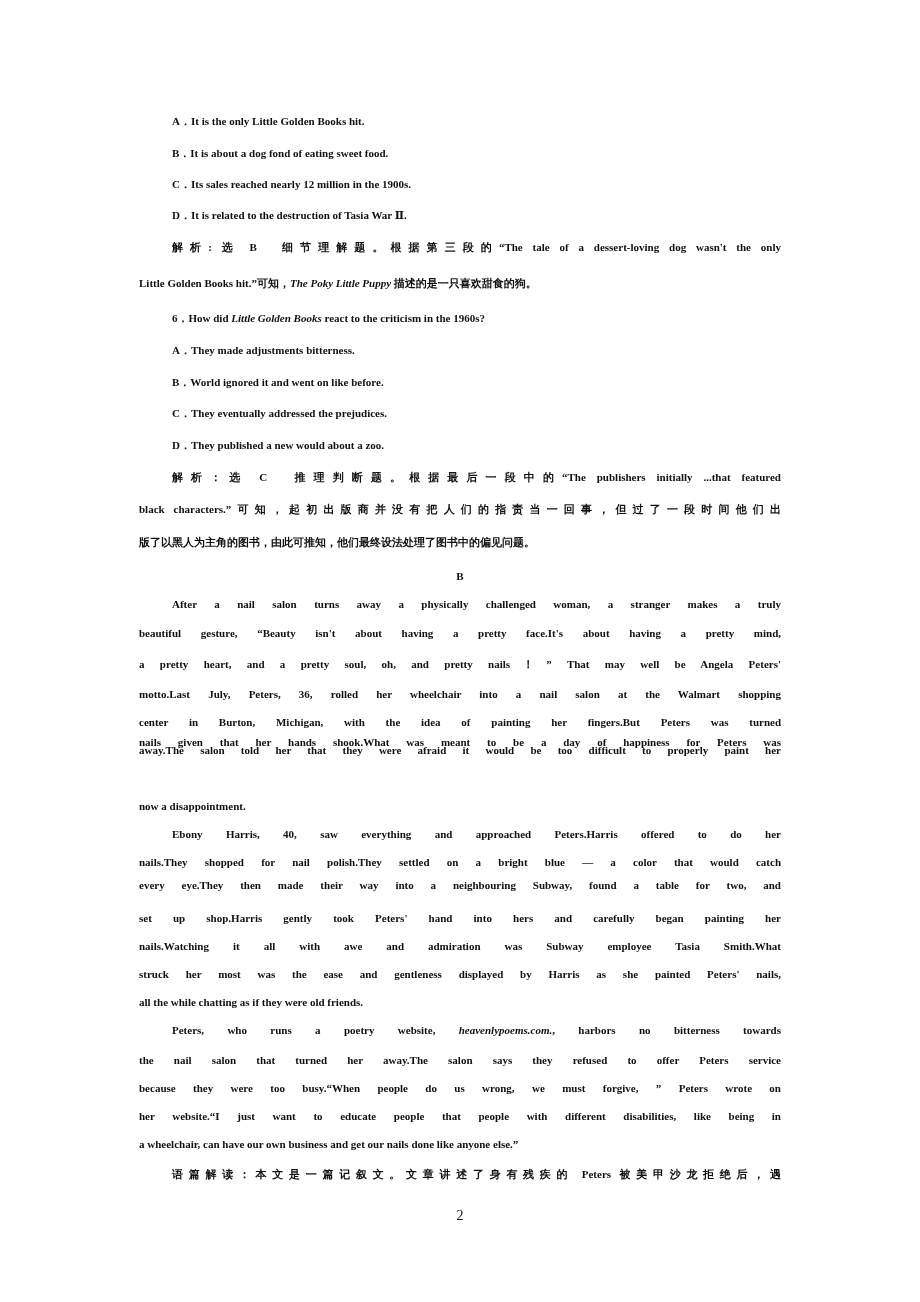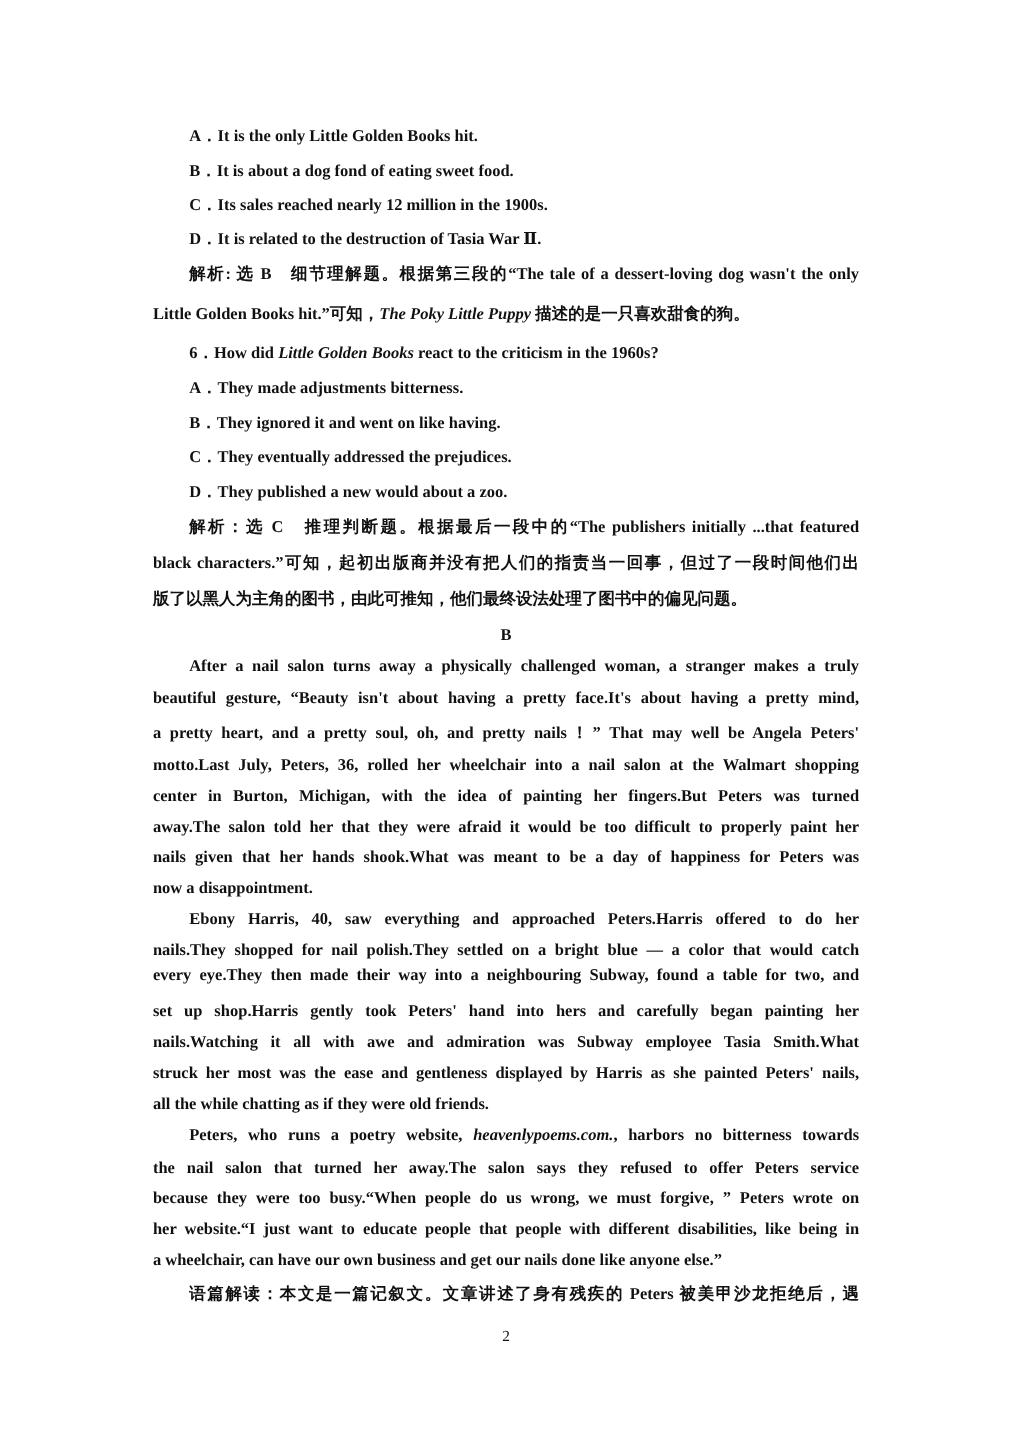--- a/index.html
+++ b/index.html
@@ -1,19 +1,19 @@
 <!DOCTYPE html>
 <html><head>
 <meta charset="utf-8">
 <style>
   html, body { margin: 0; padding: 0; background: #ffffff; }
   body { width: 920px; height: 1302px; position: relative; overflow: hidden;
          font-family: "Liberation Serif", "DejaVu Serif", serif; color: #111; }
   .page { position: absolute; left: 139px; top: 0; width: 642px; }
-  .line { position: absolute; left: 0; white-space: nowrap; font-weight: bold; font-size: 15px; }
+  .line { position: absolute; left: 0; white-space: nowrap; font-weight: bold; font-size: 11px; }
   .ind { left: 33px; }
   .just { width: 642px; text-align: justify; text-align-last: justify; white-space: normal; }
   .just-ind { width: 609px; }
   .center { width: 642px; text-align: center; }
   i { font-style: italic; }
   .pagenum { position: absolute; top: 1208px; left: 0; width: 920px; text-align: center;
              font-size: 14px; font-weight: normal; font-family: "Liberation Serif", serif; }
 </style>
 </head>
 <body>
@@ -23,36 +23,36 @@
   <div class="line ind" style="top:114px">A．It is the only Little Golden Books hit.</div>
   <div class="line ind" style="top:146px">B．It is about a dog fond of eating sweet food.</div>
   <div class="line ind" style="top:177px">C．Its sales reached nearly 12 million in the 1900s.</div>
   <div class="line ind" style="top:208px">D．It is related to the destruction of Tasia War Ⅱ.</div>
 
   <div class="line ind just just-ind" style="top:240px">解析: 选 B　细节理解题。根据第三段的“The tale of a dessert-loving dog wasn't the only</div>
   <div class="line" style="top:276px"><span>Little Golden Books hit.”可知，</span><i>The Poky Little Puppy</i><span> 描述的是一只喜欢甜食的狗。</span></div>
 
   <div class="line ind" style="top:311px"><span>6．How did </span><i>Little Golden Books</i><span> react to the criticism in the 1960s?</span></div>
   <div class="line ind" style="top:343px">A．They made adjustments bitterness.</div>
-  <div class="line ind" style="top:375px">B．They ignored it and went on like having.</div>
+  <div class="line ind" style="top:375px">B．World ignored it and went on like before.</div>
   <div class="line ind" style="top:406px">C．They eventually addressed the prejudices.</div>
   <div class="line ind" style="top:438px">D．They published a new would about a zoo.</div>
   <div class="line ind just just-ind" style="top:470px">解析：选 C　推理判断题。根据最后一段中的“The publishers initially ...that featured</div>
   <div class="line just" style="top:502px">black characters.”可知，起初出版商并没有把人们的指责当一回事，但过了一段时间他们出</div>
   <div class="line" style="top:535px">版了以黑人为主角的图书，由此可推知，他们最终设法处理了图书中的偏见问题。</div>
 
   <div class="line center" style="top:570px">B</div>
 
   <div class="line ind just just-ind" style="top:598px">After a nail salon turns away a physically challenged woman, a stranger makes a truly</div>
   <div class="line just" style="top:627px">beautiful gesture, “Beauty isn't about having a pretty face.It's about having a pretty mind,</div>
   <div class="line just" style="top:657px">a pretty heart, and a pretty soul, oh, and pretty nails！” That may well be Angela Peters'</div>
   <div class="line just" style="top:688px">motto.Last July, Peters, 36, rolled her wheelchair into a nail salon at the Walmart shopping</div>
   <div class="line just" style="top:716px">center in Burton, Michigan, with the idea of painting her fingers.But Peters was turned</div>
   <div class="line just" style="top:744px">away.The salon told her that they were afraid it would be too difficult to properly paint her</div>
-  <div class="line just" style="top:772px">nails given that her hands shook.What was meant to be a day of happiness for Peters was</div>
+  <div class="line just" style="top:736px">nails given that her hands shook.What was meant to be a day of happiness for Peters was</div>
   <div class="line" style="top:800px">now a disappointment.</div>
 
   <div class="line ind just just-ind" style="top:828px">Ebony Harris, 40, saw everything and approached Peters.Harris offered to do her</div>
   <div class="line just" style="top:856px">nails.They shopped for nail polish.They settled on a bright blue — a color that would catch</div>
   <div class="line just" style="top:879px">every eye.They then made their way into a neighbouring Subway, found a table for two, and</div>
   <div class="line just" style="top:912px">set up shop.Harris gently took Peters' hand into hers and carefully began painting her</div>
   <div class="line just" style="top:940px">nails.Watching it all with awe and admiration was Subway employee Tasia Smith.What</div>
   <div class="line just" style="top:968px">struck her most was the ease and gentleness displayed by Harris as she painted Peters' nails,</div>
   <div class="line" style="top:996px">all the while chatting as if they were old friends.</div>
 

